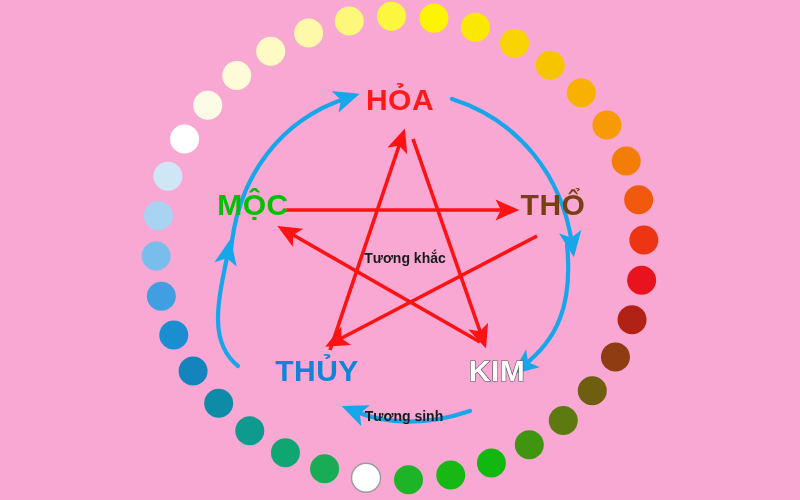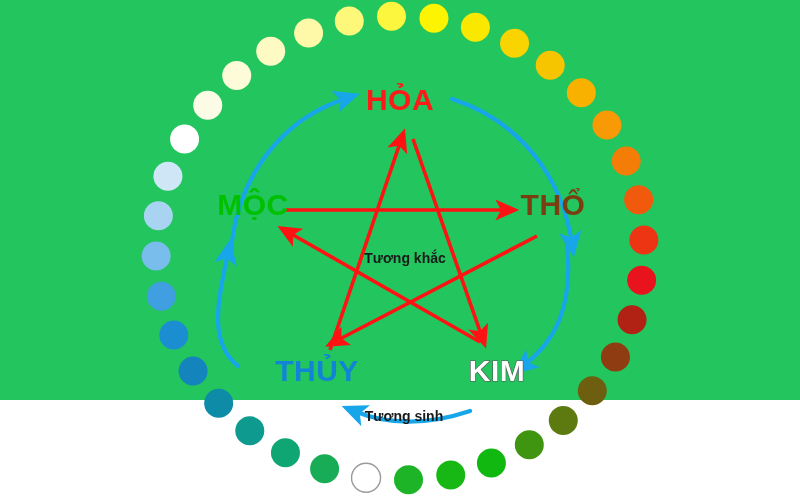--- a/index.html
+++ b/index.html
@@ -9,22 +9,22 @@
   }
   body {
     width: 800px;
     height: 500px;
     overflow: hidden;
     font-family: "Liberation Sans", sans-serif;
   }
   #stage {
     position: relative;
     width: 800px;
-    height: 400px;
-    background: #22c55e;
+    height: 500px;
+    background: #f9a8d4;
     text-decoration: underline;
   }
   #diagram-svg {
     position: absolute;
     left: 0;
     top: 0;
     width: 800px;
     height: 500px;
     display: block;
   }

